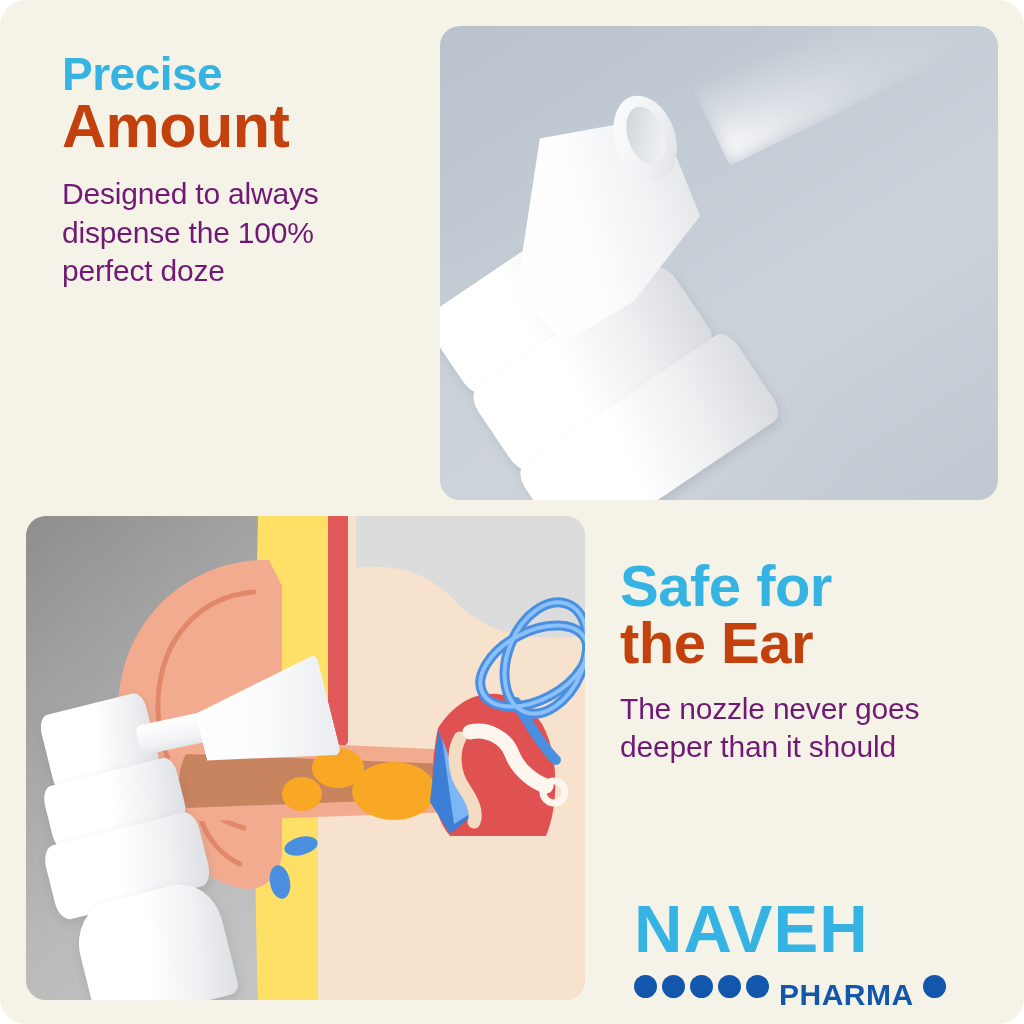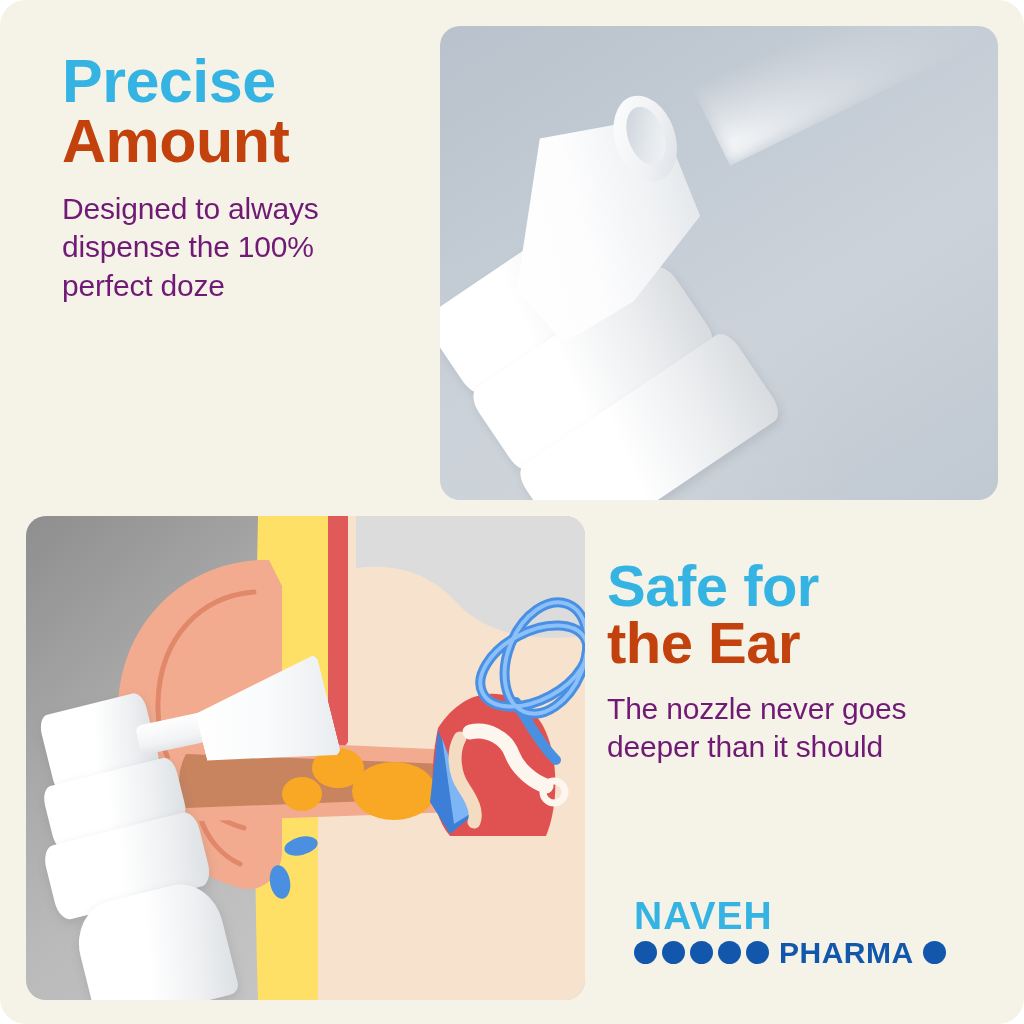--- a/index.html
+++ b/index.html
@@ -23,42 +23,42 @@
 
   
   .block-precise {
     position: absolute;
     left: 62px;
     top: 52px;
     width: 350px;
   }
   .block-safe {
     position: absolute;
-    left: 607px;
+    left: 620px;
     top: 558px;
     width: 340px;
   }
 
   .headline {
     margin: 0;
     font-weight: 700;
     letter-spacing: -0.5px;
     line-height: 0.98;
   }
   .headline .hl-1 {
     display: block;
     font-size: 60px;
     color: #35b4e3;
   }
   .headline .hl-2 {
     display: block;
     font-size: 60px;
     color: #c2410c;
   }
-  .block-precise .headline .hl-1 { font-size: 61px; }
+  .block-precise .headline .hl-1 { font-size: 46px; }
   .block-precise .headline .hl-2 { font-size: 61px; }
   .block-safe .headline .hl-1 { font-size: 58px; }
   .block-safe .headline .hl-2 { font-size: 58px; }
 
   .subcopy {
     margin: 18px 0 0 0;
     font-size: 30px;
     line-height: 1.29;
     color: #701a75;
     font-weight: 400;
@@ -67,21 +67,21 @@
   .block-safe .subcopy { }
 
   
   .logo {
     position: absolute;
     left: 634px;
     top: 898px;
     width: 300px;
   }
   .logo-word {
-    font-size: 39px;
+    font-size: 67px;
     font-weight: 700;
     color: #35b4e3;
     letter-spacing: 1px;
     line-height: 0.92;
     display: block;
   }
   .logo-row {
     display: flex;
     align-items: center;
     margin-top: 4px;
@@ -92,21 +92,21 @@
     height: 23px;
     border-radius: 50%;
     background: #1257ac;
     flex: 0 0 auto;
   }
   .logo-sub {
     font-size: 30px;
     font-weight: 600;
     color: #1257ac;
     letter-spacing: 0.5px;
-    margin: 0 4px 0 5px;
+    margin: 16px 4px 0 5px;
     line-height: 1;
   }
 
   
   .panel {
     position: absolute;
     overflow: hidden;
     border-radius: 20px;
   }
   .panel-spray {

